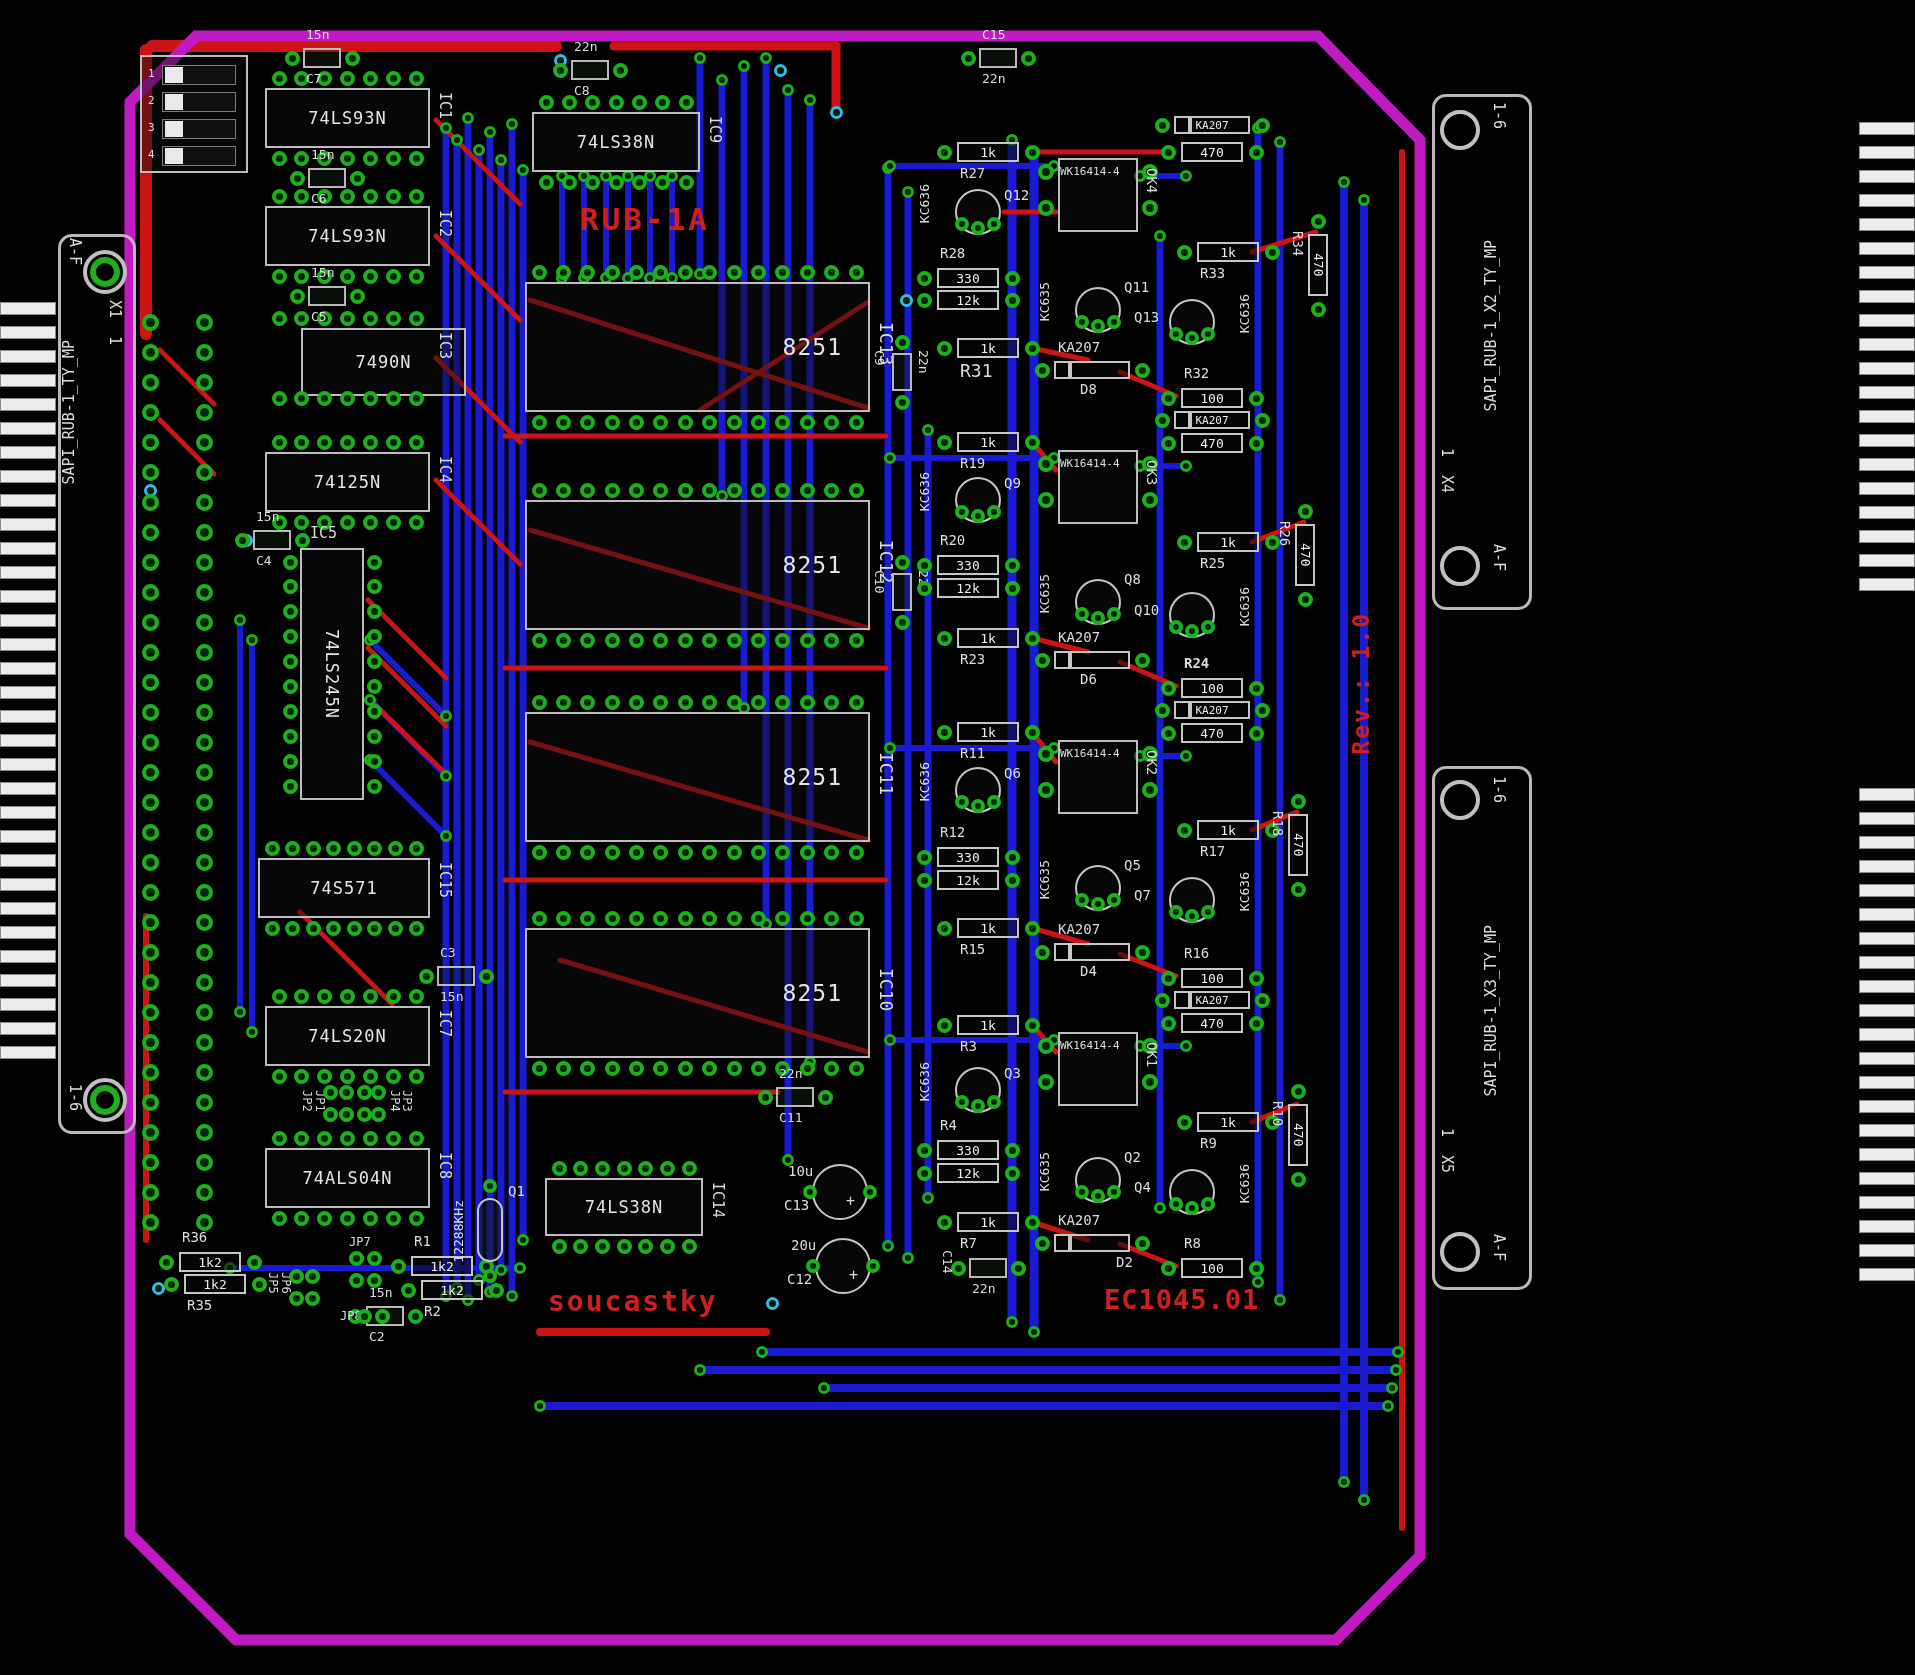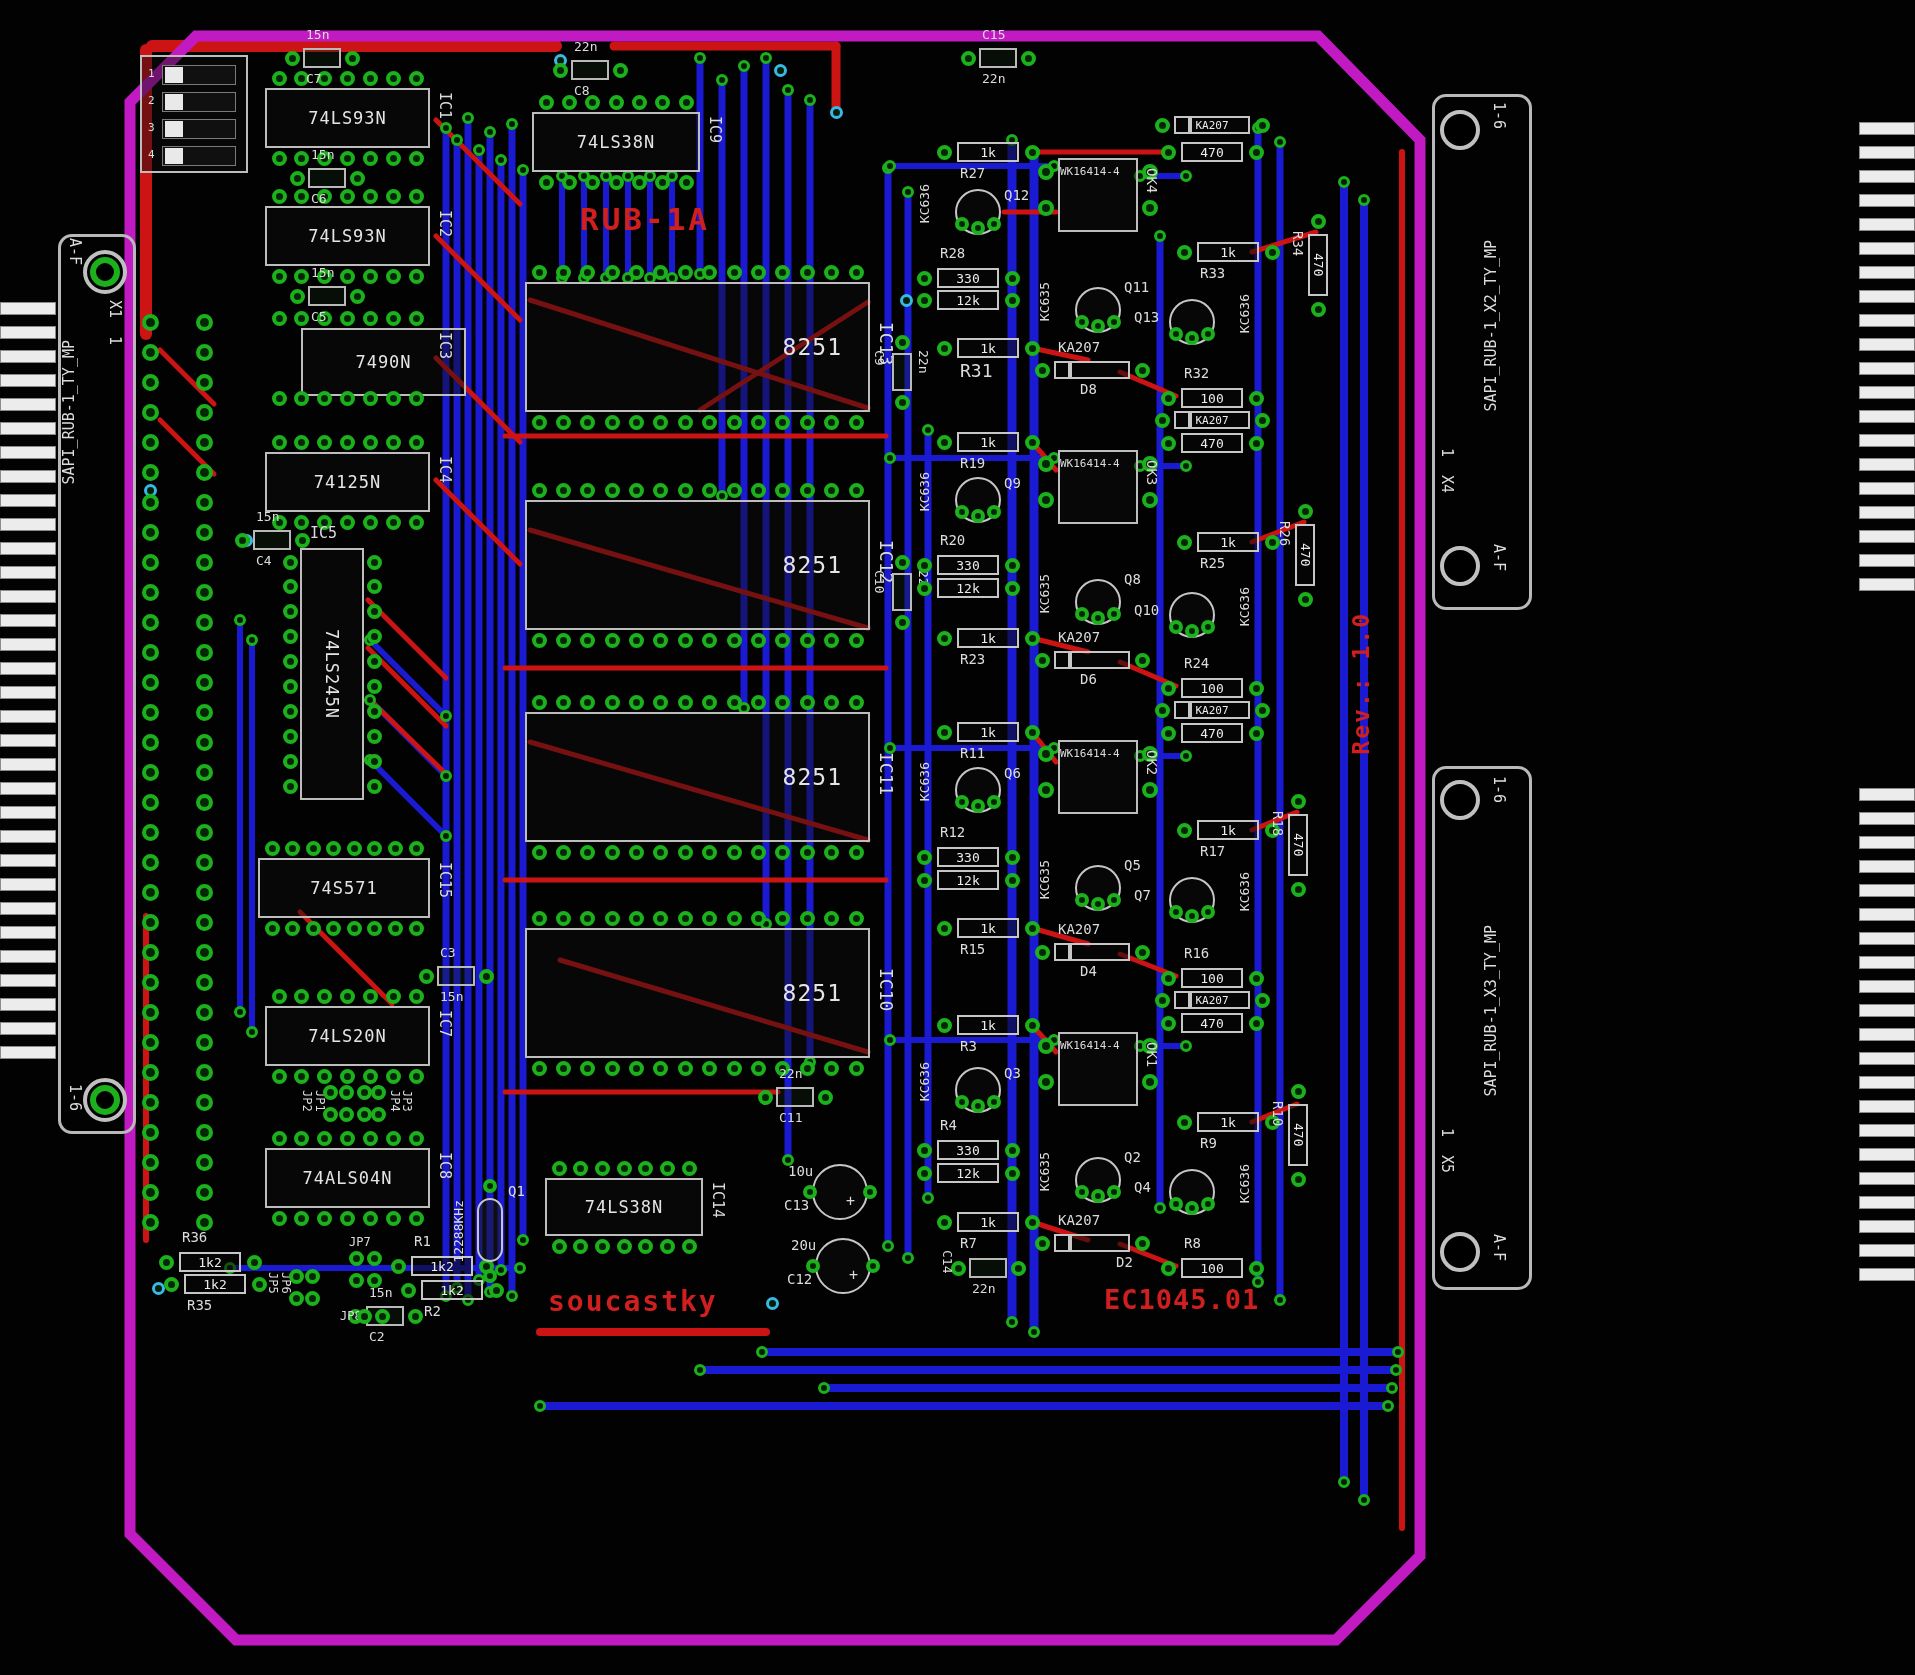--- a/index.html
+++ b/index.html
@@ -831,21 +831,21 @@
       <div class="body" style="left: 937px; top: 578px; width: 62px; height: 20px; font-size: 13px;">12k</div>
       <div class="pad" style="left: 916.5px; top: 580.5px; width: 15px; height: 15px;"></div>
       <div class="pad" style="left: 1004.5px; top: 580.5px; width: 15px; height: 15px;"></div>
       <div class="body" style="left: 957px; top: 628px; width: 62px; height: 20px; font-size: 13px;">1k</div>
       <div class="pad" style="left: 936.5px; top: 630.5px; width: 15px; height: 15px;"></div>
       <div class="pad" style="left: 1024.5px; top: 630.5px; width: 15px; height: 15px;"></div>
       <div class="silk" style="left: 960px; top: 652px; font-size: 14px;">R23</div>
       <div class="body" style="left: 1181px; top: 678px; width: 62px; height: 20px; font-size: 13px;">100</div>
       <div class="pad" style="left: 1160.5px; top: 680.5px; width: 15px; height: 15px;"></div>
       <div class="pad" style="left: 1248.5px; top: 680.5px; width: 15px; height: 15px;"></div>
-      <div class="silk" style="left: 1184px; top: 656px; font-size: 14px;">R24</div>
+      <div class="silk" style="left: 1184px; top: 656px; font-size: 14px; font-weight: bold;">R24</div>
       <div class="body" style="left: 1197px; top: 532px; width: 62px; height: 20px; font-size: 13px;">1k</div>
       <div class="pad" style="left: 1176.5px; top: 534.5px; width: 15px; height: 15px;"></div>
       <div class="pad" style="left: 1264.5px; top: 534.5px; width: 15px; height: 15px;"></div>
       <div class="silk" style="left: 1200px; top: 556px; font-size: 14px;">R25</div>
       <div class="body vert" style="left: 1295px; top: 524px; width: 20px; height: 62px; font-size: 13px;">470</div>
       <div class="pad" style="left: 1297.5px; top: 503.5px; width: 15px; height: 15px;"></div>
       <div class="pad" style="left: 1297.5px; top: 591.5px; width: 15px; height: 15px;"></div>
       <div class="silk v" style="left: 1277px; top: 521px; font-size: 14px;">R26</div>
       <div class="body" style="left: 957px; top: 142px; width: 62px; height: 20px; font-size: 13px;">1k</div>
       <div class="pad" style="left: 936.5px; top: 144.5px; width: 15px; height: 15px;"></div>

